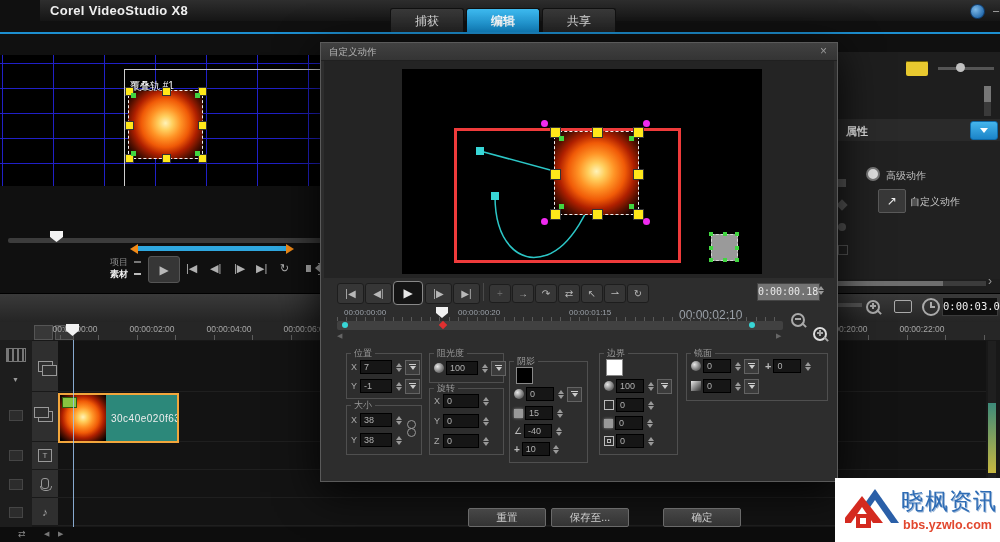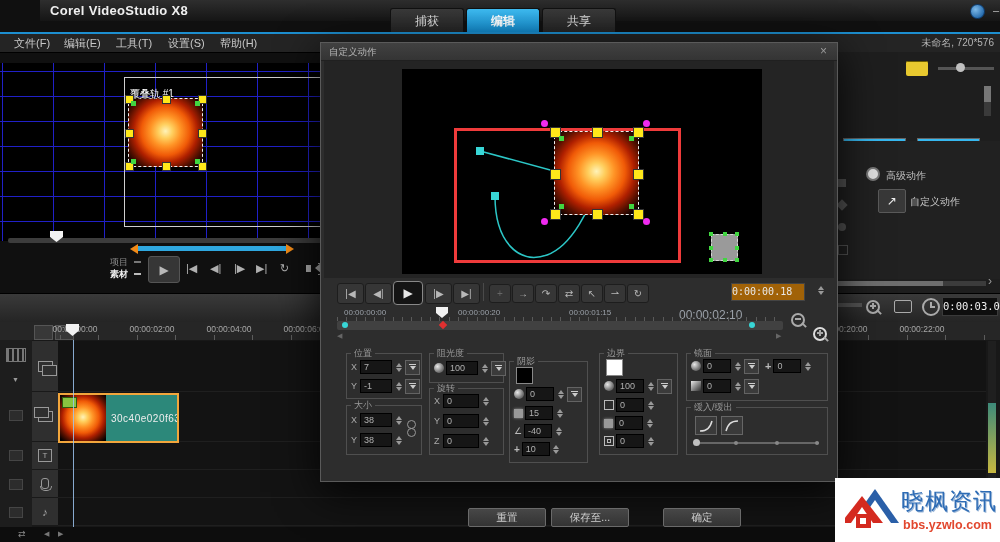--- a/index.html
+++ b/index.html
@@ -18,21 +18,21 @@
   
   .tab{top:8px;width:72px;height:25px;background:linear-gradient(#3a3a3a,#222);border:1px solid #111;
        border-bottom:none;color:#ddd;font-size:12px;text-align:center;line-height:25px;border-radius:3px 3px 0 0;}
   .tab.active{background:linear-gradient(#3fbcf2,#0e84c6);color:#fff;font-weight:bold;}
   .blueline{left:0;top:32px;width:1000px;height:2px;background:#1d8fd0;}
   
   .menubar{left:0;top:34px;width:1000px;height:18px;background:#242424;border-bottom:1px solid #000;}
   .mitem{top:0;height:18px;line-height:18px;font-size:11px;color:#c8c8c8;padding:0 6px;}
   .projlabel{right:6px;top:0;height:18px;line-height:18px;font-size:10px;color:#b5b5b5;}
   
-  .pvcanvas{left:0;top:63px;width:336px;height:178px;background-color:#000;overflow:hidden;
+  .pvcanvas{left:0;top:55px;width:336px;height:131px;background-color:#000;overflow:hidden;
     background-image:linear-gradient(#2020c8 1px,transparent 1px),linear-gradient(90deg,#2020c8 1px,transparent 1px);
     background-size:51px 25px;background-position:2px 8px;}
   .saferect{left:124px;top:14px;width:211px;height:148px;border:1px solid #cfcfcf;}
   .sun{background:radial-gradient(circle at 50% 48%,#fff3b8 0%,#ffcf5e 14%,#ff9426 30%,#f05a07 48%,#b02000 63%,#561000 78%,#000 95%);}
   .sunsel{border:1px dashed #eee;}
   .h{position:absolute;width:7px;height:7px;background:#ffe81a;border:1px solid #333;z-index:3;}
   .gh{position:absolute;width:5px;height:5px;background:#41d641;z-index:4;}
   .md{position:absolute;width:7px;height:7px;border-radius:50%;background:#f02af0;z-index:3;}
   .pent{clip-path:polygon(0 0,100% 0,100% 55%,50% 100%,0 55%);background:#f2f2f2;}
   .trimtri{width:0;height:0;border-top:5px solid transparent;border-bottom:5px solid transparent;}
@@ -101,28 +101,20 @@
     <div class="abs winbtn" style="left:948px">–</div>
     <div class="abs restore-ic"></div>
     <div class="abs winbtn" style="left:982px;font-size:13px">×</div>
   </div>
 
   <div class="abs tab" style="left:390px">捕获</div>
   <div class="abs tab active" style="left:466px">编辑</div>
   <div class="abs tab" style="left:542px">共享</div>
   <div class="abs blueline"></div>
 
-  <div class="abs menubar">
-    <span class="abs mitem" style="left:8px">文件(F)</span>
-    <span class="abs mitem" style="left:58px">编辑(E)</span>
-    <span class="abs mitem" style="left:110px">工具(T)</span>
-    <span class="abs mitem" style="left:162px">设置(S)</span>
-    <span class="abs mitem" style="left:214px">帮助(H)</span>
-    <span class="abs projlabel">未命名, 720*576</span>
-  </div>
 
   <div class="abs pvcanvas">
     <div class="abs saferect"></div>
     <div class="abs sunsel sun" style="left:128px;top:35px;width:73px;height:67px">
       <span class="h" style="left:-4px;top:-4px"></span>
       <span class="h" style="left:33px;top:-4px"></span>
       <span class="h" style="left:69px;top:-4px"></span>
       <span class="h" style="left:-4px;top:30px"></span>
       <span class="h" style="left:69px;top:30px"></span>
       <span class="h" style="left:-4px;top:63px"></span>
@@ -155,20 +147,26 @@
   <div class="abs spk" style="left:306px;top:265px"></div>
 
   <div class="abs" style="left:836px;top:52px;width:164px;height:243px;background:#1e1e1e">
     <div class="abs" style="left:70px;top:9px;width:22px;height:15px;background:#e8c92f;border-radius:2px;box-shadow:inset 0 5px 0 -4px #6b5d00"></div>
     <div class="abs" style="left:102px;top:15px;width:56px;height:3px;background:#555"></div>
     <div class="abs" style="left:120px;top:11px;width:9px;height:9px;border-radius:50%;background:#c0c0c0"></div>
     <div class="abs thumb" style="left:7px"></div>
     <div class="abs thumb" style="left:81px"></div>
     <div class="abs" style="left:148px;top:34px;width:7px;height:30px;background:#3a3a3a">
       <div style="width:7px;height:16px;background:#777"></div>
+    </div>
+    <div class="abs" style="left:0;top:67px;width:164px;height:22px;background:#2a2a2a">
+      <span class="abs" style="left:10px;top:5px;font-size:11px;color:#ddd;font-weight:bold">属性</span>
+      <div class="abs chevbtn" style="left:134px;top:2px;width:26px;height:17px">
+        <span class="tridown" style="position:absolute;left:9px;top:6px"></span>
+      </div>
     </div>
     <div class="abs" style="left:0;top:89px;width:164px;height:138px;background:#212121">
 
       <span class="abs" style="left:2px;top:38px;width:8px;height:8px;background:#555"></span>
       <span class="abs" style="left:2px;top:60px;width:8px;height:8px;background:#555;transform:rotate(45deg)"></span>
       <span class="abs" style="left:2px;top:82px;width:8px;height:8px;border-radius:50%;background:#555"></span>
       <span class="abs" style="left:2px;top:104px;width:8px;height:8px;border:1px solid #555"></span>
       <span class="abs" style="left:30px;top:26px;width:10px;height:10px;border-radius:50%;background:#ddd;border:2px solid #777"></span>
       <span class="abs" style="left:50px;top:28px;font-size:10px;color:#c0c0c0">高级动作</span>
       <div class="abs" style="left:42px;top:48px;width:26px;height:22px;background:#383838;border:1px solid #5a5a5a;border-radius:2px;display:flex;align-items:center;justify-content:center;color:#eee;font-size:12px">↗</div>
@@ -316,21 +314,21 @@
     <div class="abs dbtn" style="left:104px;top:240px;width:25px;height:19px">|▶</div>
     <div class="abs dbtn" style="left:132px;top:240px;width:25px;height:19px">▶|</div>
     <div class="abs" style="left:162px;top:240px;width:1px;height:18px;background:#4a4a4a"></div>
     <div class="abs dbtn" style="left:168px;top:241px;width:20px;height:17px;color:#666">+</div>
     <div class="abs dbtn" style="left:191px;top:241px;width:20px;height:17px">→</div>
     <div class="abs dbtn" style="left:214px;top:241px;width:20px;height:17px">↷</div>
     <div class="abs dbtn" style="left:237px;top:241px;width:20px;height:17px">⇄</div>
     <div class="abs dbtn" style="left:260px;top:241px;width:20px;height:17px">↖</div>
     <div class="abs dbtn" style="left:283px;top:241px;width:20px;height:17px">⇀</div>
     <div class="abs dbtn" style="left:306px;top:241px;width:20px;height:17px">↻</div>
-    <div class="abs mono" style="left:410px;top:240px;width:58px;height:16px;background:#a16207;border:1px solid #444;color:#e8e8e8;font-size:10px;text-align:right;line-height:16px;padding-right:14px">0:00:00.18</div>
+    <div class="abs mono" style="left:436px;top:240px;width:58px;height:16px;background:#737373;border:1px solid #444;color:#e8e8e8;font-size:10px;text-align:right;line-height:16px;padding-right:3px">0:00:00.18</div>
     <span class="abs sp" style="left:495px;top:241px"></span>
 
     <span class="abs" style="left:23px;top:265px;font-size:8px;color:#9aa0a8">00:00:00:00</span>
     <span class="abs" style="left:137px;top:265px;font-size:8px;color:#9aa0a8">00:00:00:20</span>
     <span class="abs" style="left:248px;top:265px;font-size:8px;color:#9aa0a8">00:00:01:15</span>
     <span class="abs" style="left:358px;top:265px;font-size:12px;color:#9aa0a8">00:00:02:10</span>
     <div class="abs" style="left:16px;top:274px;width:446px;height:4px;background:repeating-linear-gradient(90deg,#5a5a5a 0 1px,transparent 1px 9.3px)"></div>
     <div class="abs" style="left:16px;top:278px;width:446px;height:9px;background:#414141;border-radius:2px">
       <span style="position:absolute;left:5px;top:1px;width:6px;height:6px;background:#38d6d6;border-radius:50%"></span>
       <span style="position:absolute;left:412px;top:1px;width:6px;height:6px;background:#38d6d6;border-radius:50%"></span>
@@ -472,38 +470,20 @@
         <span class="sp"></span>
       </div>
       <div class="prow" style="top:25px">
         <span class="gradic"></span>
         <span class="fld" style="width:20px">0</span>
         <span class="sp"></span>
         <span class="eb"></span>
       </div>
     </div>
 
-    <div class="grp" style="left:365px;top:364px;width:140px;height:46px">
-      <span class="ttl">缓入/缓出</span>
-      <div class="easebtn abs" style="left:8px;top:8px">
-        <svg width="14" height="12" viewBox="0 0 14 12">
-            <path d="M1,11 C8,11 11,8 13,1" stroke="#ddd" fill="none" stroke-width="1.5"></path>
-          </svg>
-      </div>
-      <div class="easebtn abs" style="left:34px;top:8px">
-        <svg width="14" height="12" viewBox="0 0 14 12">
-            <path d="M1,11 C3,4 6,1 13,1" stroke="#ddd" fill="none" stroke-width="1.5"></path>
-          </svg>
-      </div>
-      <div class="abs" style="left:8px;top:34px;width:124px;height:2px;background:#666"></div>
-      <span class="abs" style="left:6px;top:31px;width:7px;height:7px;border-radius:50%;background:#c0c0c0"></span>
-      <span class="abs" style="left:47px;top:33px;width:4px;height:4px;border-radius:50%;background:#888"></span>
-      <span class="abs" style="left:88px;top:33px;width:4px;height:4px;border-radius:50%;background:#888"></span>
-      <span class="abs" style="left:128px;top:33px;width:4px;height:4px;border-radius:50%;background:#888"></span>
-    </div>
 
     <div class="abs fbtn" style="left:147px;top:417px;width:76px;height:17px">重置</div>
     <div class="abs fbtn" style="left:230px;top:417px;width:76px;height:17px">保存至...</div>
     <div class="abs fbtn" style="left:342px;top:417px;width:76px;height:17px">确定</div>
   </div>
 
   <div class="abs" style="left:835px;top:478px;width:165px;height:64px;background:#fff;z-index:100">
     <svg class="abs" style="left:10px;top:9px" width="54" height="46" viewBox="0 0 54 46">
       <polygon points="30,2 54,36 6,36" fill="#2a5fa8"></polygon>
       <polygon points="30,13 46,36 14,36" fill="#ffffff"></polygon>

